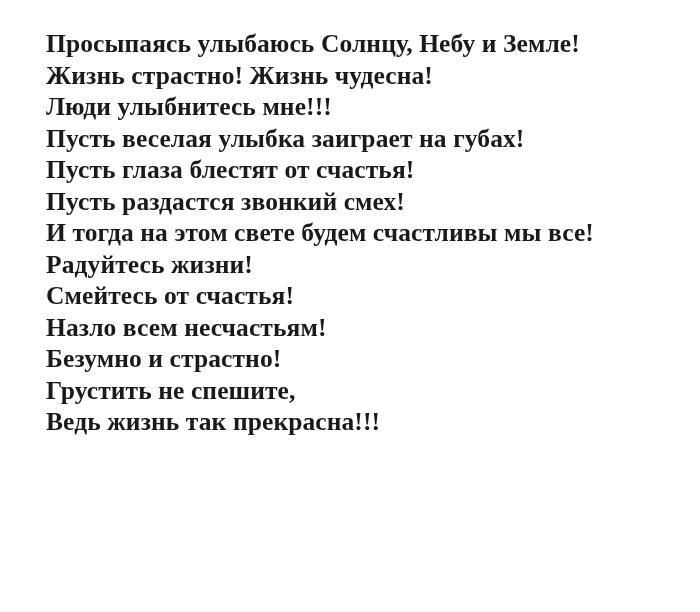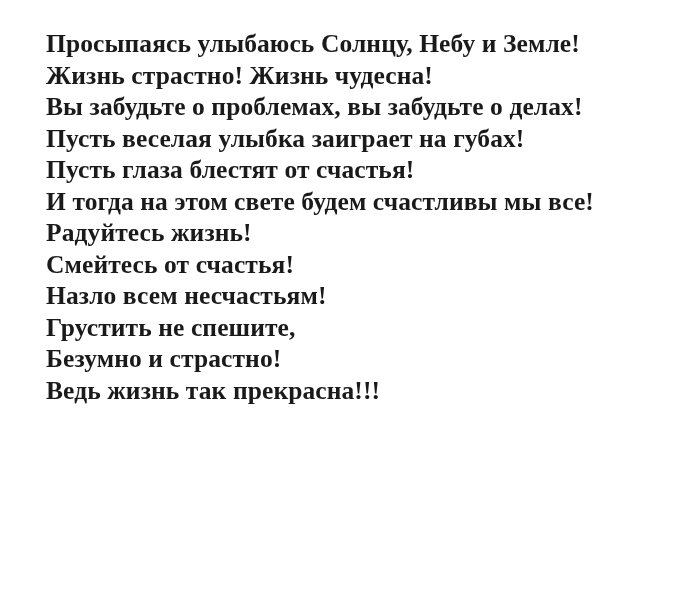--- a/index.html
+++ b/index.html
@@ -29,23 +29,24 @@
     white-space: pre;
     letter-spacing: 0.1px;
   }
 </style>
 </head>
 <body>
 
 <div id="poem">
   <div class="line">Просыпаясь улыбаюсь Солнцу, Небу и Земле!</div>
   <div class="line">Жизнь страстно! Жизнь чудесна!</div>
-  <div class="line">Вы забудьте о проблемах, вы забудьте о делах!</div>
+  <div class="line">Люди улыбнитесь мне!!!</div>
   <div class="line">Пусть веселая улыбка заиграет на губах!</div>
   <div class="line">Пусть глаза блестят от счастья!</div>
+  <div class="line">Пусть раздастся звонкий смех!</div>
   <div class="line">И тогда на этом свете будем счастливы мы все!</div>
-  <div class="line">Радуйтесь жизнь!</div>
+  <div class="line">Радуйтесь жизни!</div>
   <div class="line">Смейтесь от счастья!</div>
   <div class="line">Назло всем несчастьям!</div>
+  <div class="line">Безумно и страстно!</div>
   <div class="line">Грустить не спешите,</div>
-  <div class="line">Безумно и страстно!</div>
   <div class="line">Ведь жизнь так прекрасна!!!</div>
 </div>
 
 </body></html>

